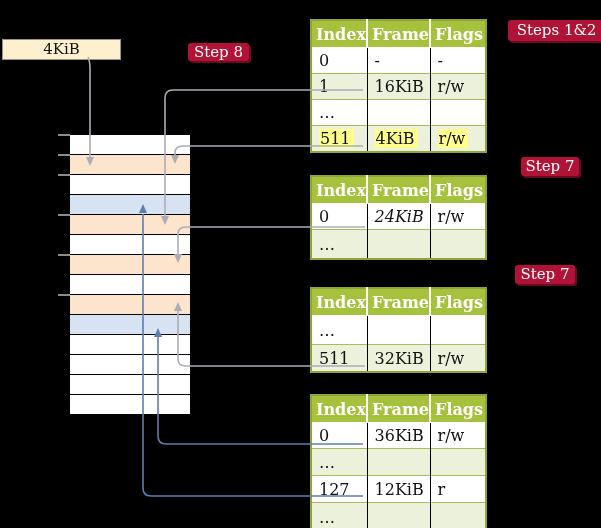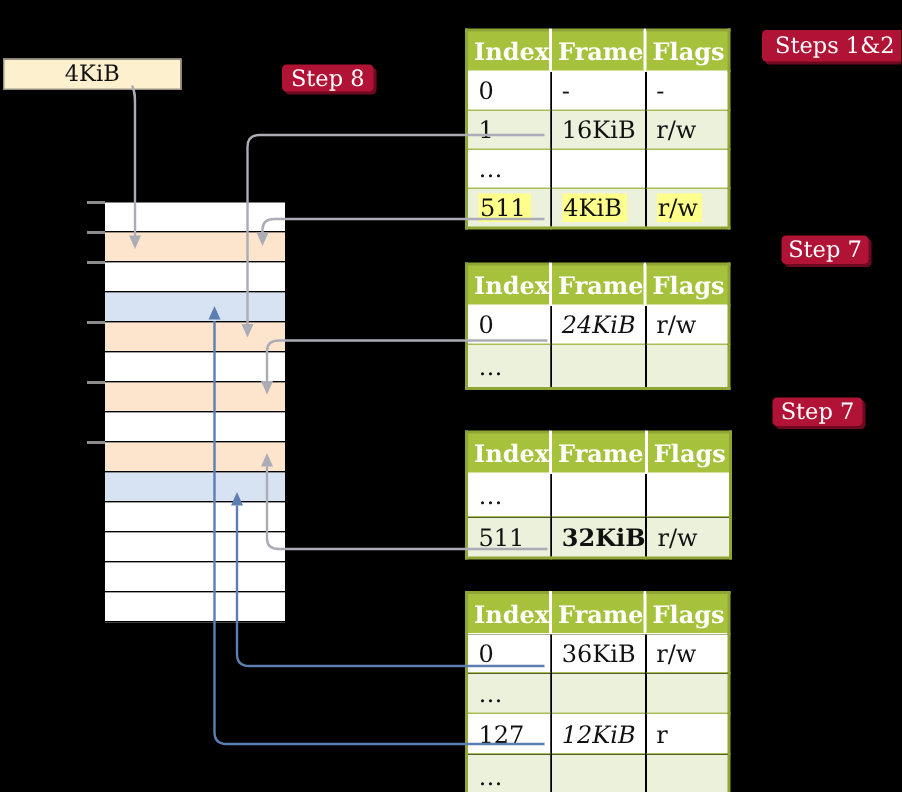--- a/index.html
+++ b/index.html
@@ -167,21 +167,21 @@
           </tr>
         </thead>
         <tbody>
           <tr>
             <td style="height: 28px;">…</td>
             <td style="height: 28px;"></td>
             <td style="height: 28px;"></td>
           </tr>
           <tr class="shaded">
             <td style="height: 26px;">511</td>
-            <td style="height: 26px; font-weight: bold;">32KiB</td>
+            <td style="height: 26px;">32KiB</td>
             <td style="height: 26px;">r/w</td>
           </tr>
         </tbody>
       </table>
     </div>
   <div class="ptable" style="top:394px">
       <table>
         <colgroup>
           <col style="width: 56px;">
           <col style="width: 60px;">
@@ -200,21 +200,21 @@
             <td style="height: 25px;">36KiB</td>
             <td style="height: 25px;">r/w</td>
           </tr>
           <tr class="shaded">
             <td style="height: 26px;">…</td>
             <td style="height: 26px;"></td>
             <td style="height: 26px;"></td>
           </tr>
           <tr>
             <td style="height: 26px; margin-top: 16px;">127</td>
-            <td style="height: 26px; font-style: italic;">12KiB</td>
+            <td style="height: 26px;">12KiB</td>
             <td style="height: 26px;">r</td>
           </tr>
           <tr class="shaded">
             <td style="height: 28px;">…</td>
             <td style="height: 28px;"></td>
             <td style="height: 28px;"></td>
           </tr>
         </tbody>
       </table>
     </div>

